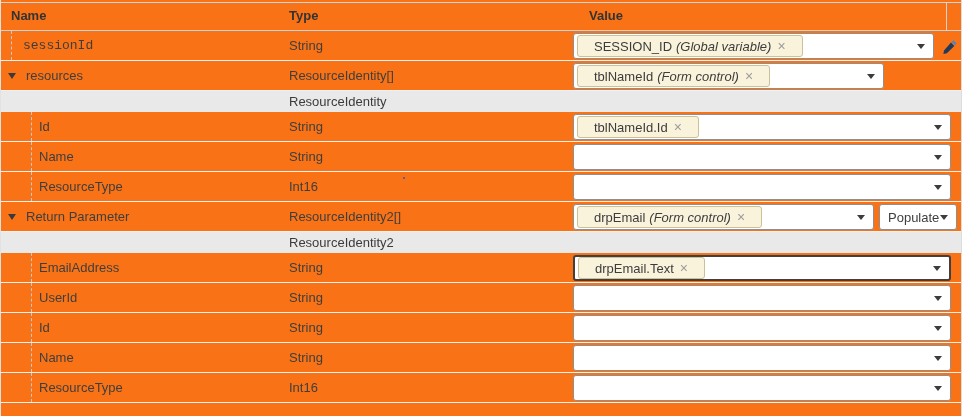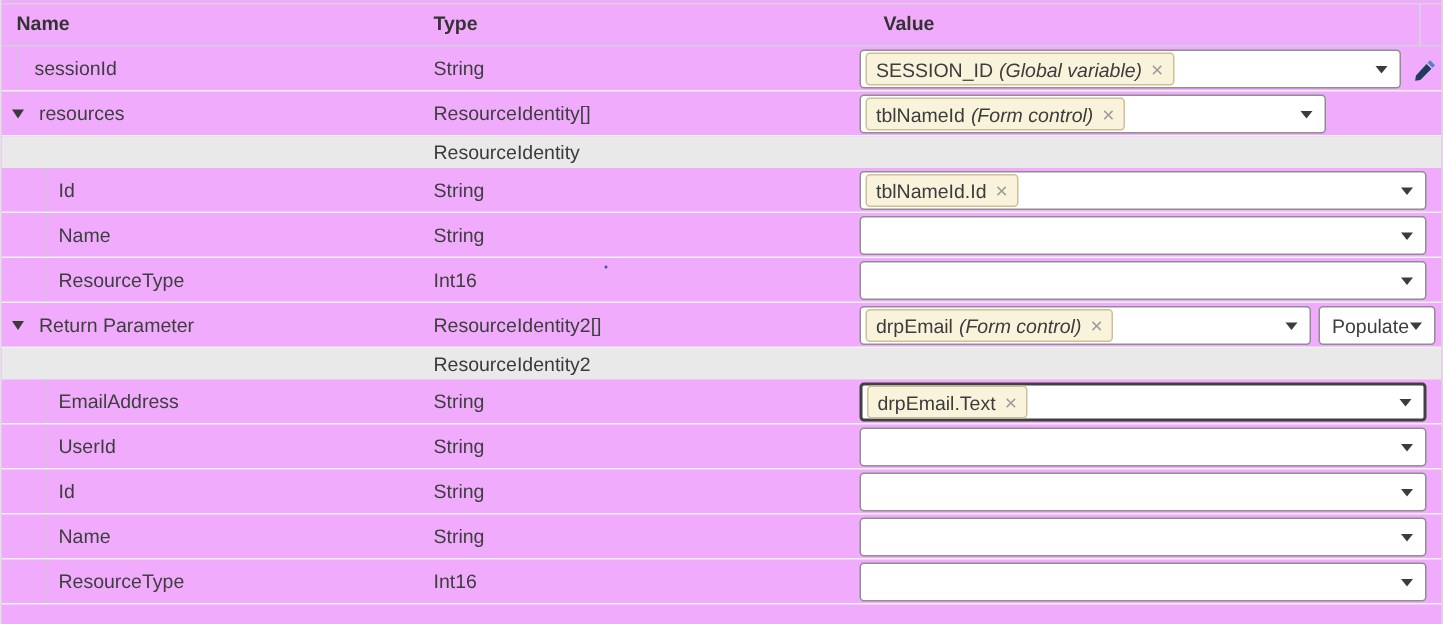--- a/index.html
+++ b/index.html
@@ -1,17 +1,17 @@
 <!DOCTYPE html>
 <html><head>
 <meta charset="utf-8">
 <style>
   html,body{margin:0;padding:0;background:#ffffff;}
   .panel{
-    position:relative;width:962px;height:416px;background:#f0abfc;
+    position:relative;width:962px;height:416px;background:#f97316;
     font-family:"Liberation Sans",sans-serif;font-size:13px;color:#3e3e3e;
     box-sizing:border-box;border-left:1px solid #e2e2e2;border-right:1px solid #dcdcdc;
     overflow:hidden;
   }
   .topline{position:absolute;top:2px;left:0;right:0;height:1px;background:#d6d6da;}
   .hdr{position:relative;height:31px;border-bottom:1px solid #ced2d9;box-sizing:border-box;}
   .hdr .h{position:absolute;top:0;line-height:31px;font-weight:bold;color:#333;}
   .hdiv{position:absolute;top:2px;left:945px;width:1px;height:28px;background:#d6d6da;}
   .row{position:relative;box-sizing:border-box;}
   .row.param{height:30px;border-bottom:1px solid #f2f2f2;}
@@ -27,42 +27,42 @@
   .dd{position:relative;height:26px;box-sizing:border-box;border:1px solid #8f8f8f;
     border-radius:3px;background:#fff;display:flex;align-items:center;cursor:pointer;}
   .dd.focus{border:2px solid #404040;}
   .dd2{margin-left:5px;}
   .ddlbl{padding-left:8px;color:#3e3e3e;}
   .caret{position:absolute;right:8px;top:50%;margin-top:-2px;width:0;height:0;
     border-left:4px solid transparent;border-right:4px solid transparent;
     border-top:5px solid #3c3c3c;}
   .chip{margin-left:3px;display:inline-flex;align-items:center;height:20px;
     background:#faf3dc;border:1px solid #cdc096;border-radius:3px;
-    padding:0 6px;white-space:nowrap;color:#3c3c3c;}
+    padding:0 16px;white-space:nowrap;color:#3c3c3c;}
   .annot{font-style:italic;margin-left:4px;}
   .x{color:#9b9b9b;margin-left:6px;font-size:14px;line-height:1;cursor:pointer;}
   .pencil{margin-left:6px;width:20px;height:26px;display:flex;align-items:center;
     justify-content:center;cursor:pointer;}
   .dot{position:absolute;left:402px;top:177px;width:2px;height:2px;border-radius:50%;background:#3f51b5;}
 </style>
 </head>
 <body>
 
 <div class="panel">
   <div class="topline"></div>
   <div class="hdr">
     <span class="h" style="left:10px">Name</span>
     <span class="h" style="left:288px">Type</span>
     <span class="h" style="left:588px">Value</span>
     <div class="hdiv"></div>
   </div>
   <div id="rows">
       <div class="row param">
         <span class="guide" style="left: 10px;"></span>
-        <span class="name" style="left: 22px;">sessionId</span>
+        <span class="name" style="left: 22px; font-family: Liberation Mono, monospace;">sessionId</span>
         <span class="type">String</span>
         <div class="val">
           <div class="dd" style="width: 361px;">
             <span class="chip">
               <span>SESSION_ID</span>
               <span class="annot">(Global variable)</span>
               <span class="x">×</span>
             </span>
             <span class="caret"></span>
           </div>

